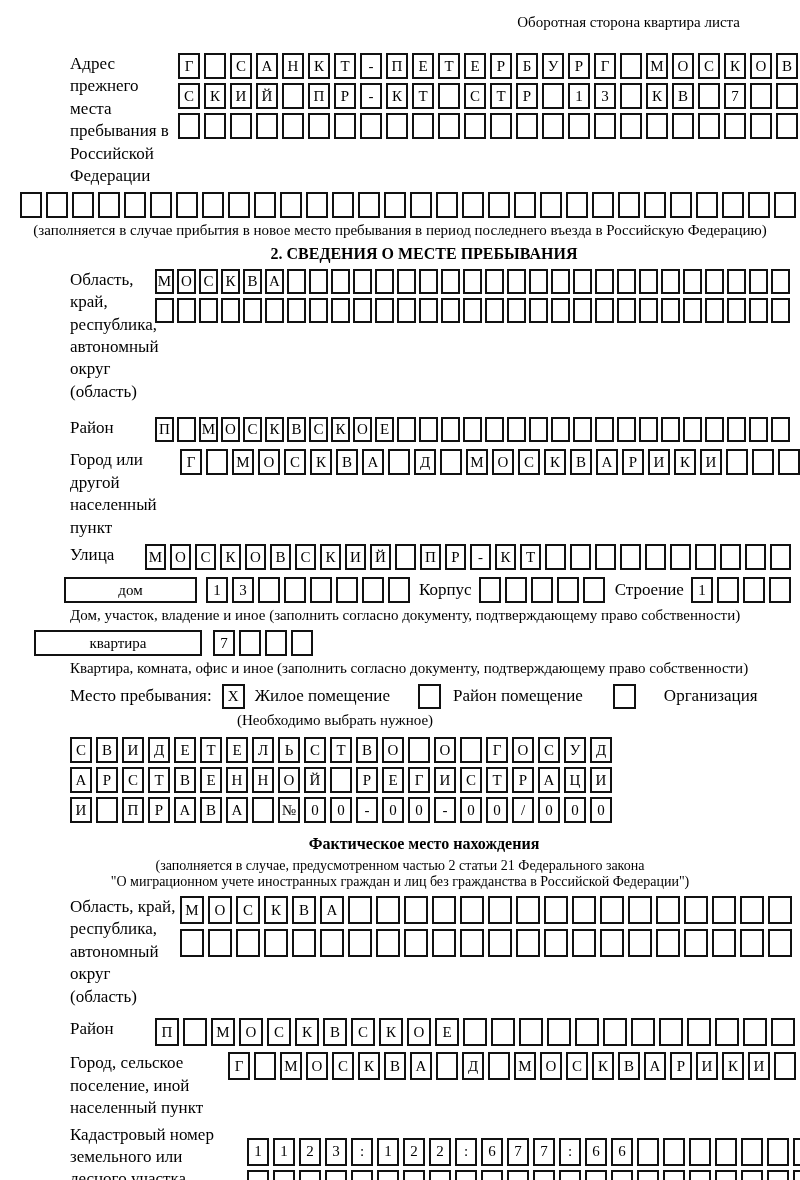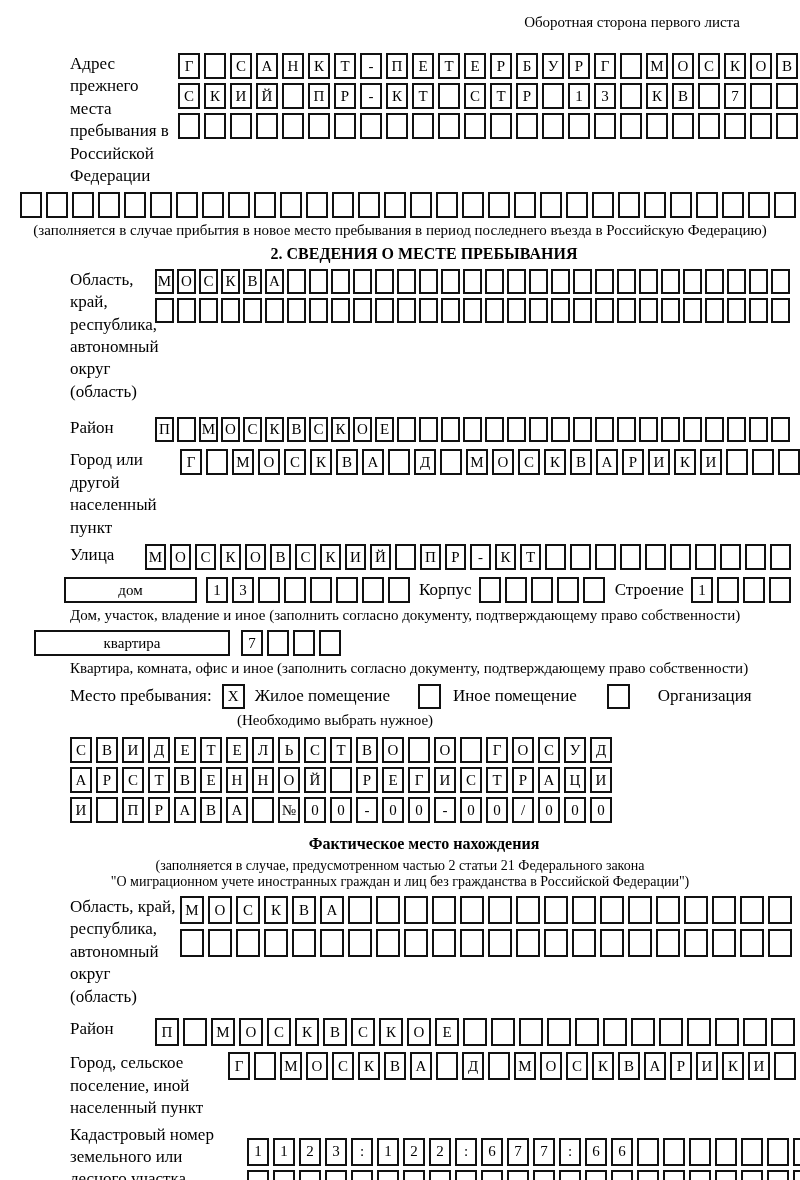--- a/index.html
+++ b/index.html
@@ -45,21 +45,21 @@
 
   .stampbox{
     box-sizing:border-box; border:2px solid #111;
     width:362px; height:170px; margin-left:398px; background:#fff;
   }
 </style>
 </head>
 <body>
 <div class="page">
 
-  <div class="corner">Оборотная сторона первого листа</div>
+  <div class="corner">Оборотная сторона квартира листа</div>
 
   <div class="fl" style="margin:22px 0 0 70px;">
     <div class="lbl" style="width:108px;">Адрес прежнего места пребывания в Российской Федерации</div>
     <div class="grid">
       <div class="cr">
           <div class="cell">Г</div>
           <div class="cell"></div>
           <div class="cell">С</div>
           <div class="cell">А</div>
           <div class="cell">Н</div>
@@ -362,36 +362,36 @@
     <div class="cr" style="margin-left:7px;">
         <div class="cell">1</div>
         <div class="cell"></div>
         <div class="cell"></div>
         <div class="cell"></div>
       </div>
   </div>
   <div class="caption" style="margin:4px 0 0 70px;">Дом, участок, владение и иное (заполнить согласно документу, подтверждающему право собственности)</div>
 
   <div class="fl" style="margin:6px 0 0 34px; align-items:center;">
-    <div class="labelbox" style="width:196px;">квартира</div>
+    <div class="labelbox" style="width:168px;">квартира</div>
     <div class="cr" style="margin-left:11px;">
         <div class="cell">7</div>
         <div class="cell"></div>
         <div class="cell"></div>
         <div class="cell"></div>
       </div>
   </div>
   <div class="caption" style="margin:4px 0 0 70px;">Квартира, комната, офис и иное (заполнить согласно документу, подтверждающему право собственности)</div>
 
   <div class="inline" style="margin:7px 0 0 70px;">
     <span class="lbl">Место пребывания:</span>
     <span class="checkbox" style="margin-left:10px;">X</span>
     <span class="lbl" style="margin-left:10px;">Жилое помещение</span>
     <span class="checkbox" style="margin-left:28px;"></span>
-    <span class="lbl" style="margin-left:12px;">Иное помещение</span>
+    <span class="lbl" style="margin-left:12px;">Район помещение</span>
     <span class="checkbox" style="margin-left:30px;"></span>
     <span class="lbl" style="margin-left:28px;">Организация</span>
   </div>
   <div class="caption" style="margin:3px 0 0 70px; width:530px; text-align:center;">(Необходимо выбрать нужное)</div>
 
   <div class="fl" style="margin:8px 0 0 70px;">
     <div class="grid">
       <div class="cr">
           <div class="cell">С</div>
           <div class="cell">В</div>

